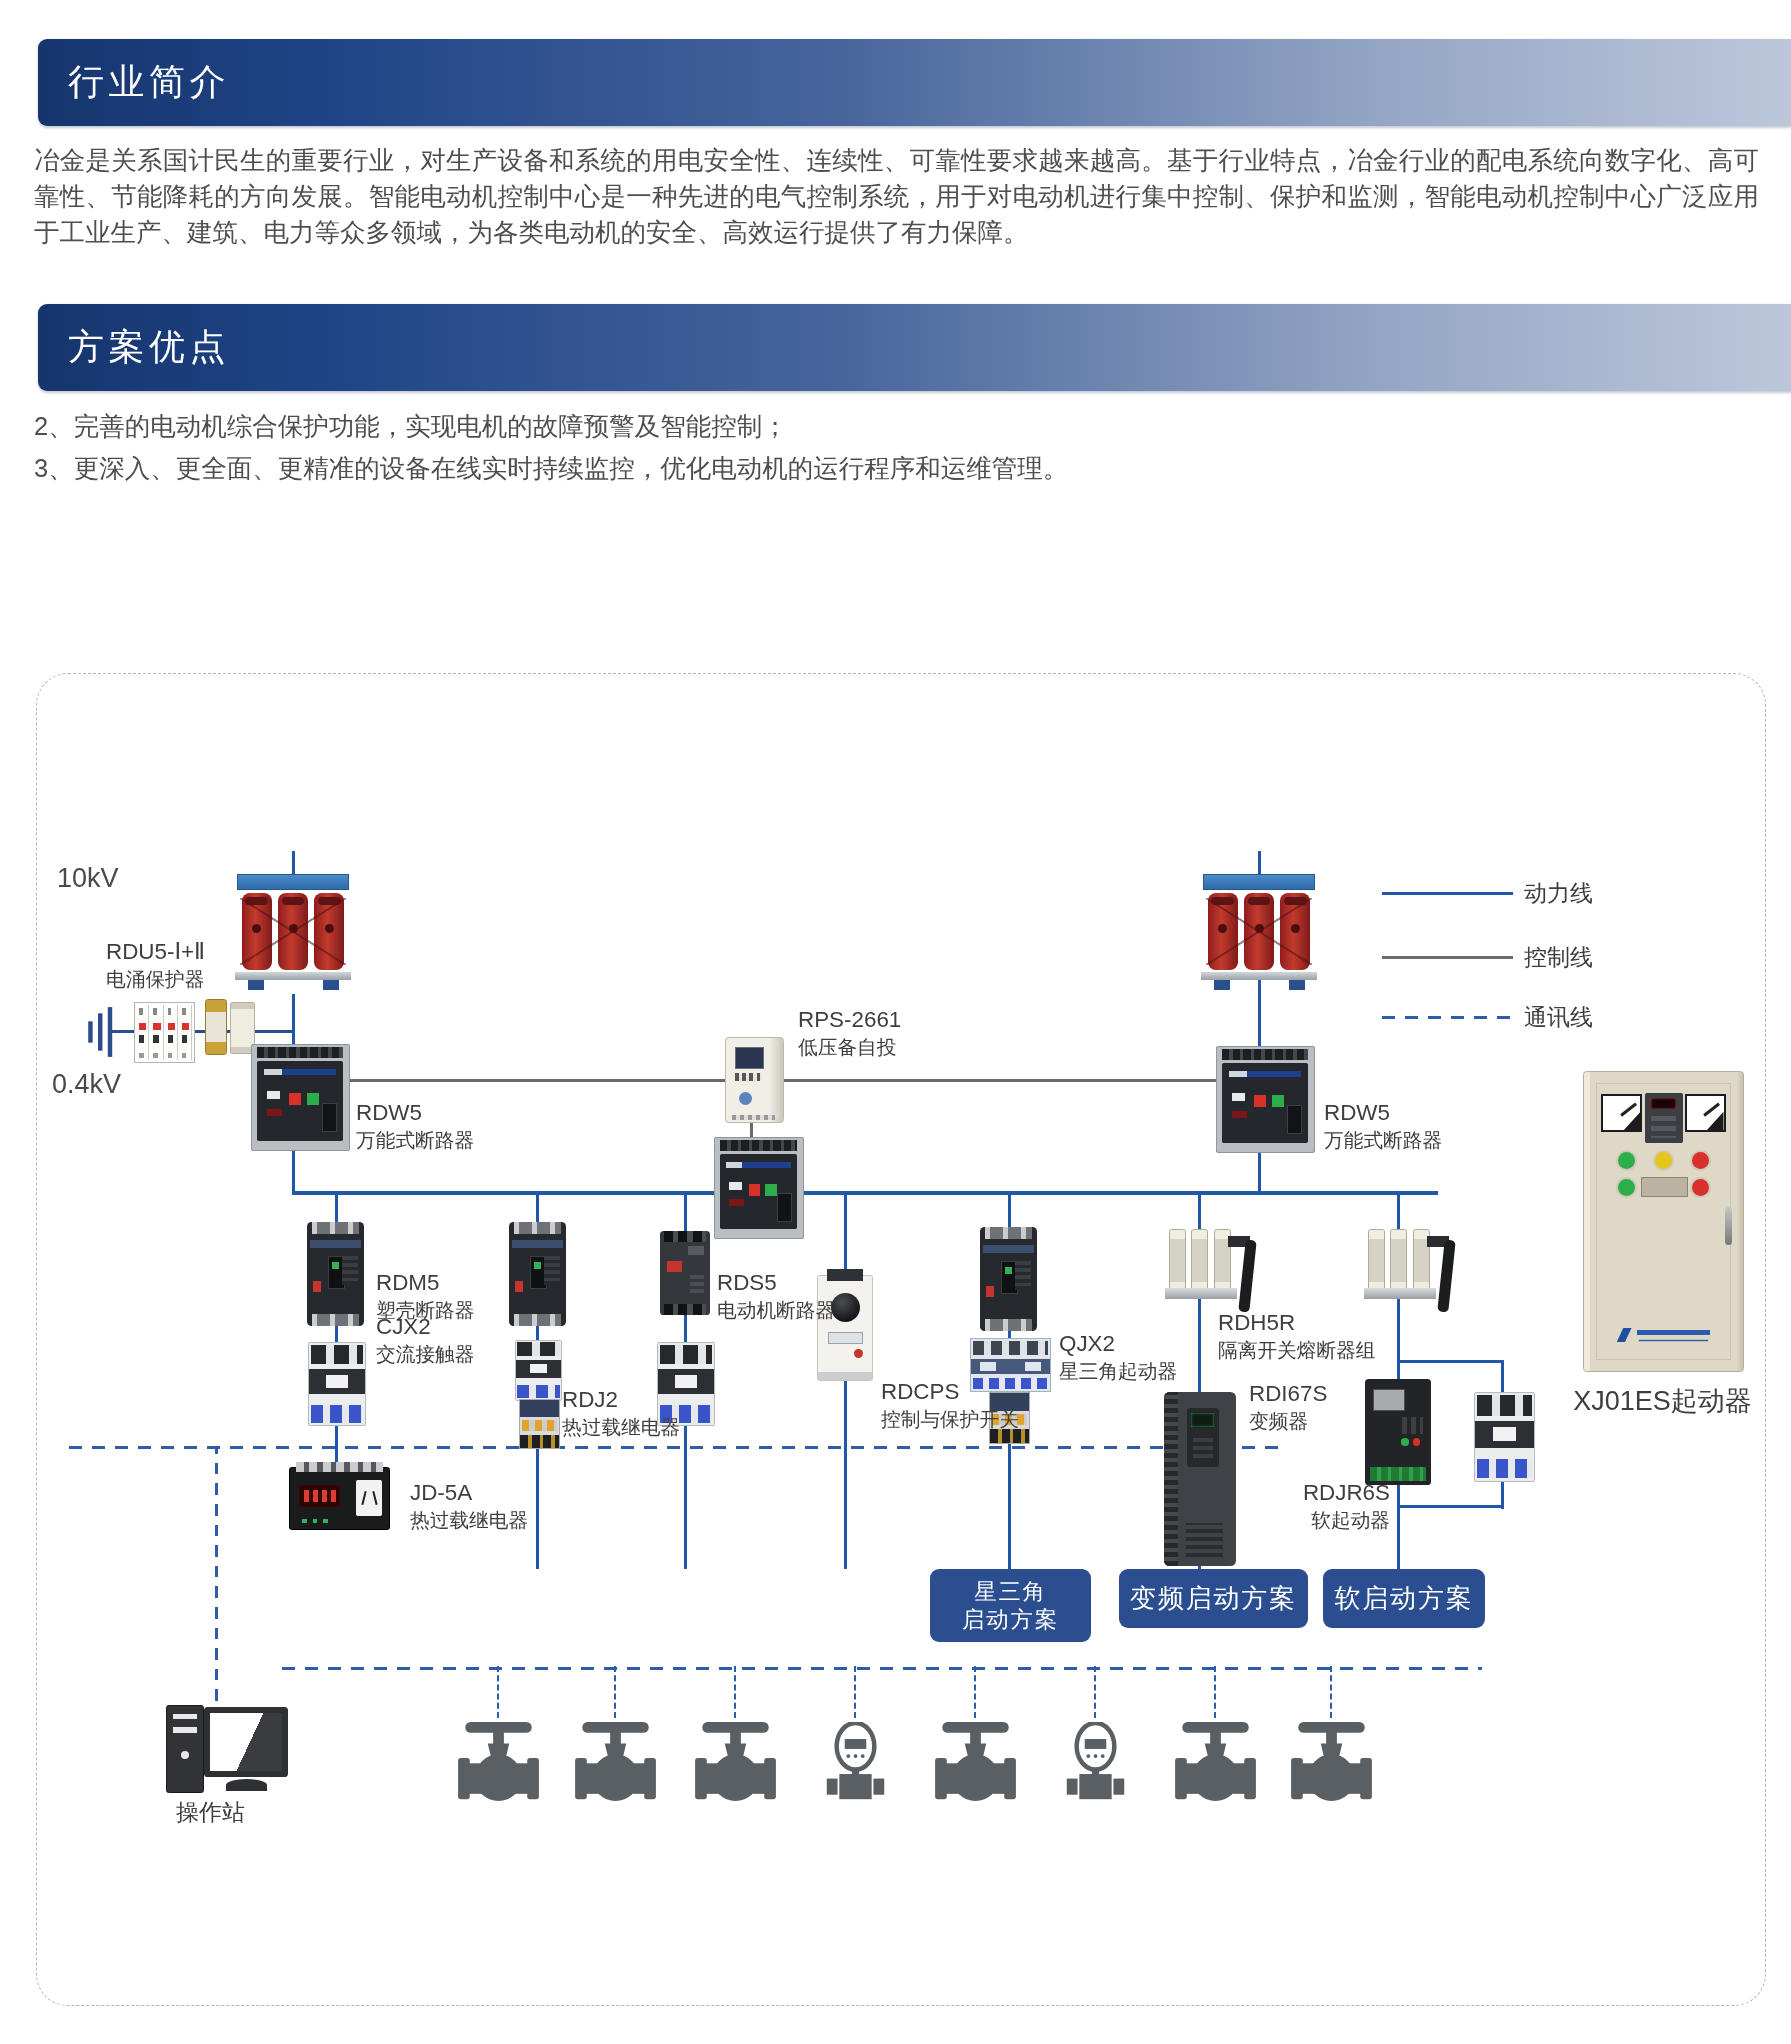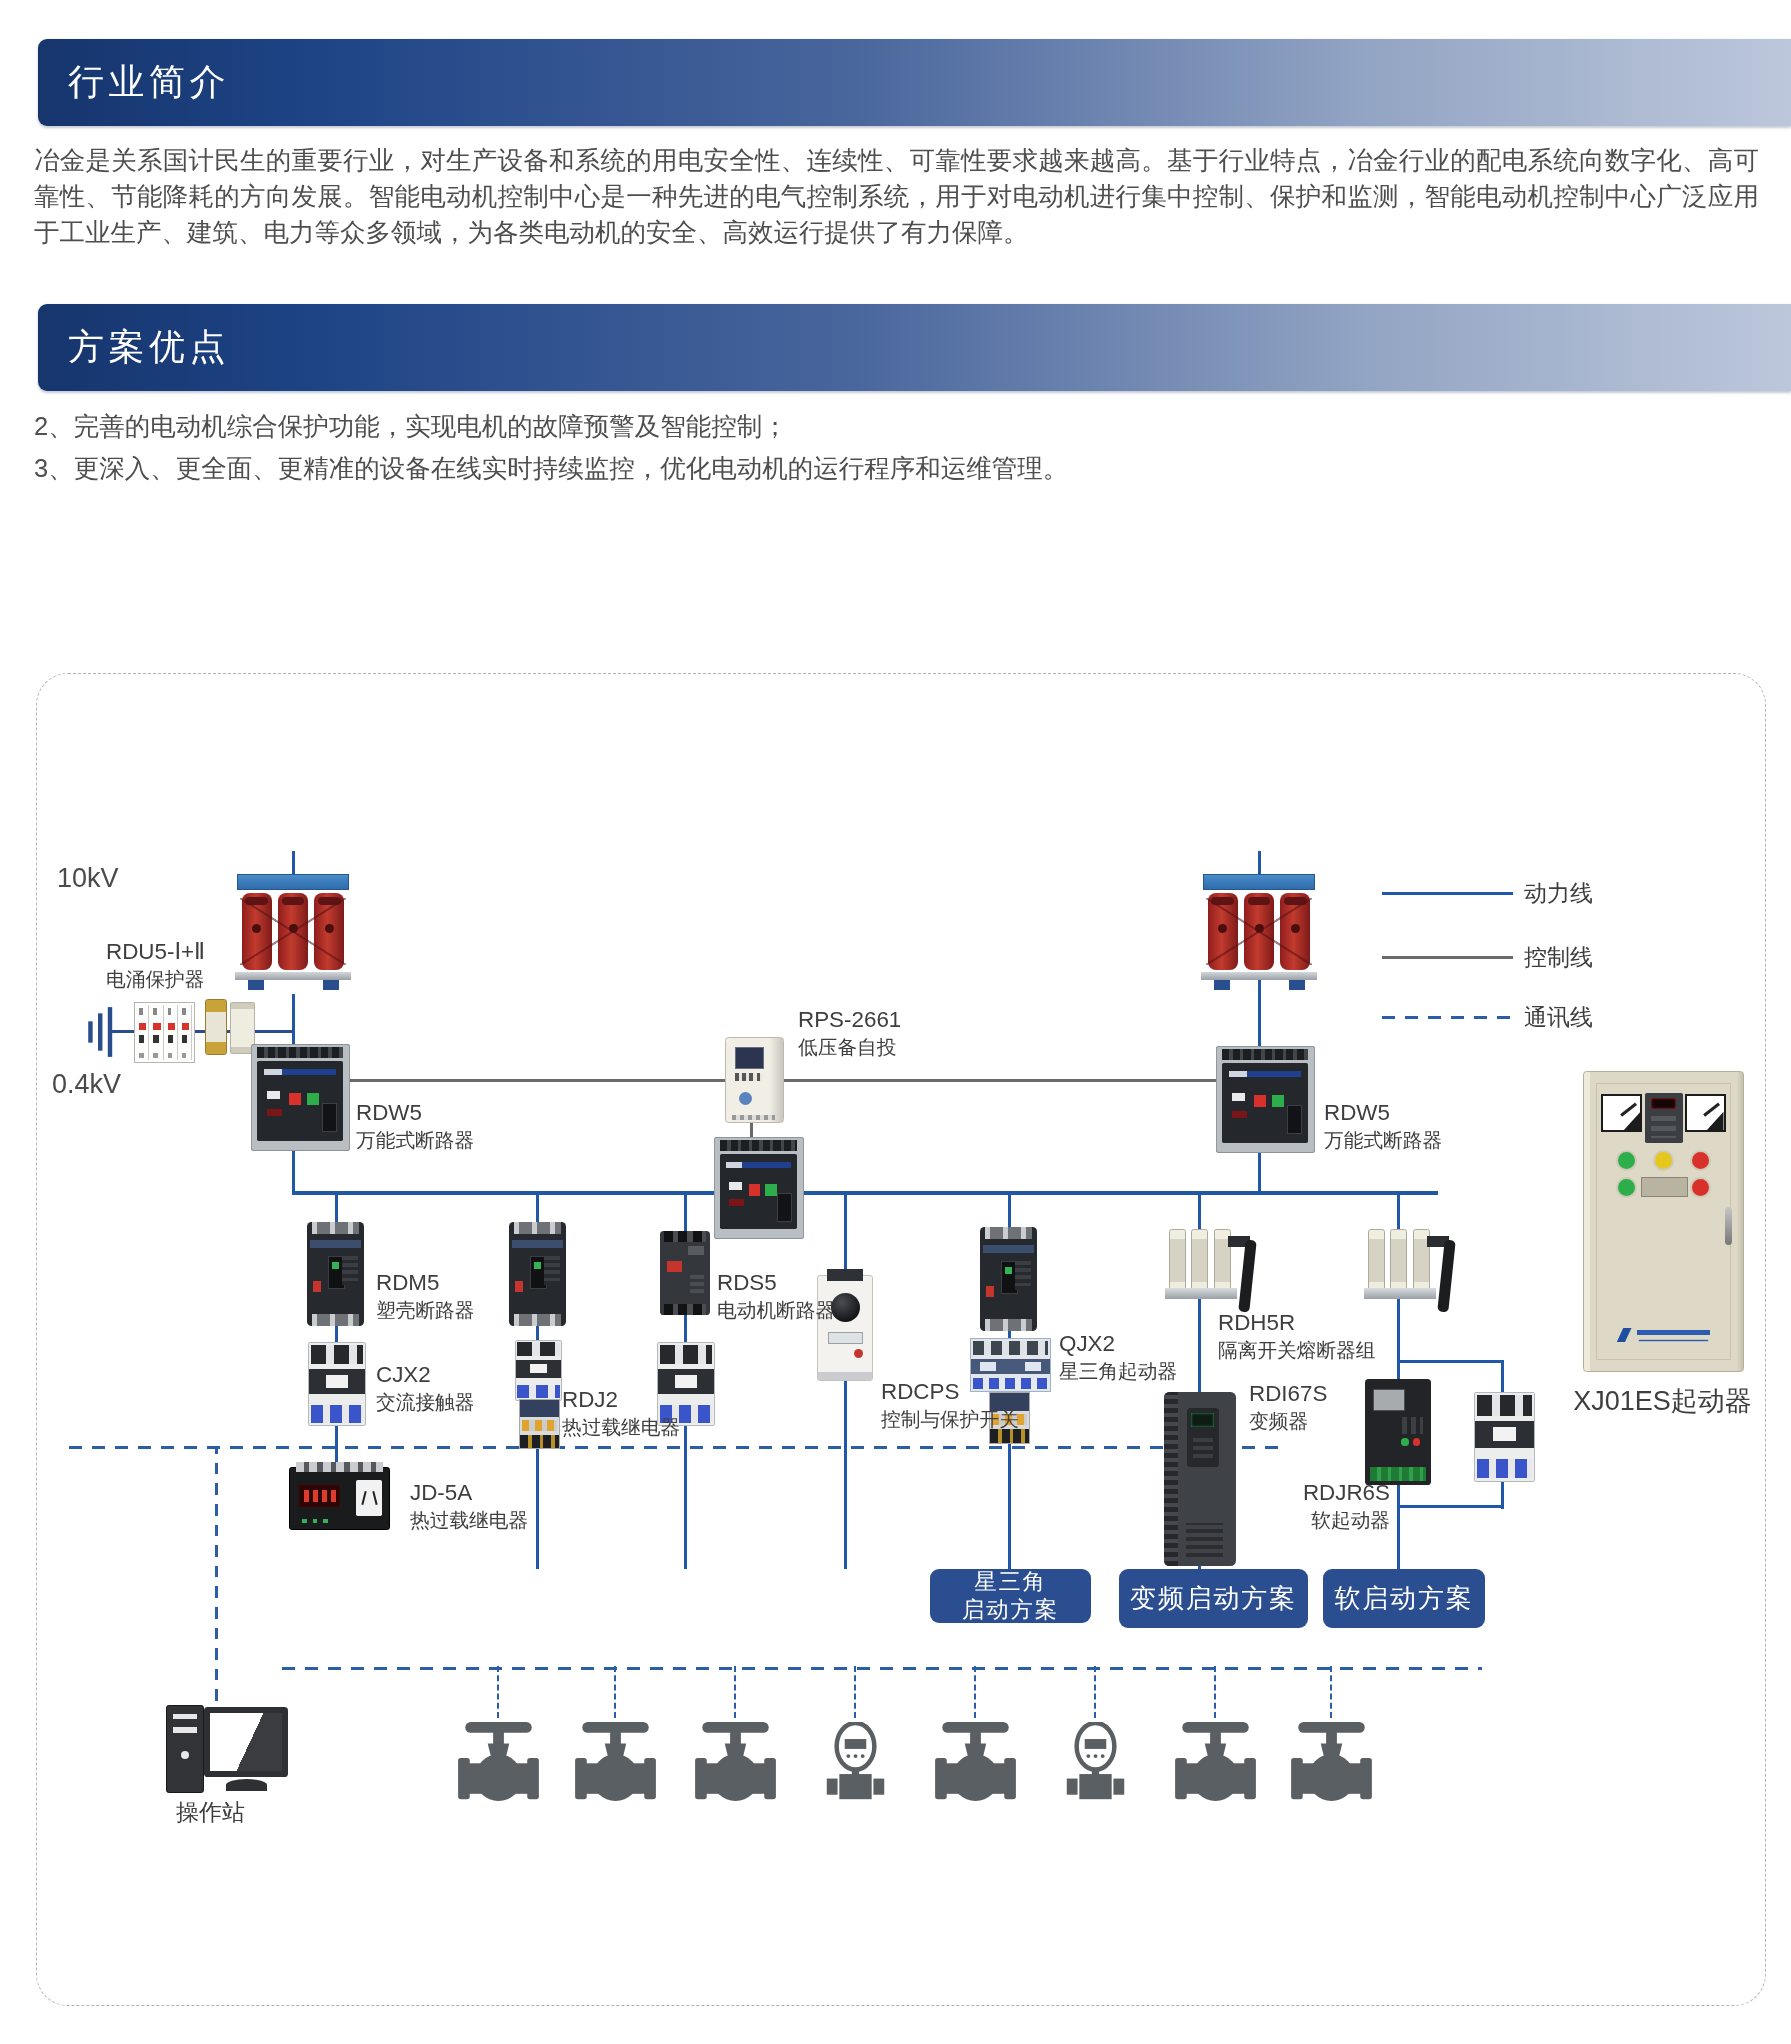--- a/index.html
+++ b/index.html
@@ -486,21 +486,21 @@
     <div class="nm">低压备自投</div>
     </div>
   <div class="dlabel" style="left:1324px;top:1098px">
     <div class="code">RDW5</div>
     <div class="nm">万能式断路器</div>
     </div>
   <div class="dlabel" style="left:376px;top:1268px">
     <div class="code">RDM5</div>
     <div class="nm">塑壳断路器</div>
     </div>
-  <div class="dlabel" style="left:376px;top:1360px">
+  <div class="dlabel" style="left:376px;top:1312px">
     <div class="code">CJX2</div>
     <div class="nm">交流接触器</div>
     </div>
   <div class="dlabel" style="left:562px;top:1385px">
     <div class="code">RDJ2</div>
     <div class="nm">热过载继电器</div>
     </div>
   <div class="dlabel" style="left:717px;top:1268px">
     <div class="code">RDS5</div>
     <div class="nm">电动机断路器</div>
@@ -529,21 +529,21 @@
     <div class="code">RDJR6S</div>
     <div class="nm">软起动器</div>
     </div>
   <div class="dlabel ca" style="left:1573px;top:1383px;width:179px">
     <div style="font-size:27px">XJ01ES起动器</div>
     </div>
   <div class="dlabel ca" style="left:161px;top:1797px;width:99px">
     <div style="font-size:23px">操作站</div>
     </div>
 
-  <div class="scheme s-col" style="left:930px;top:1569px;width:161px;height:54px">
+  <div class="scheme s-col" style="left:930px;top:1569px;width:161px;height:73px">
     <span>星三角</span>
     <span>启动方案</span>
     </div>
   <div class="scheme s-md" style="left:1119px;top:1569px;width:189px;height:59px">
     <span>变频启动方案</span>
     </div>
   <div class="scheme s-md" style="left:1323px;top:1569px;width:162px;height:59px">
     <span>软启动方案</span>
     </div>
 

